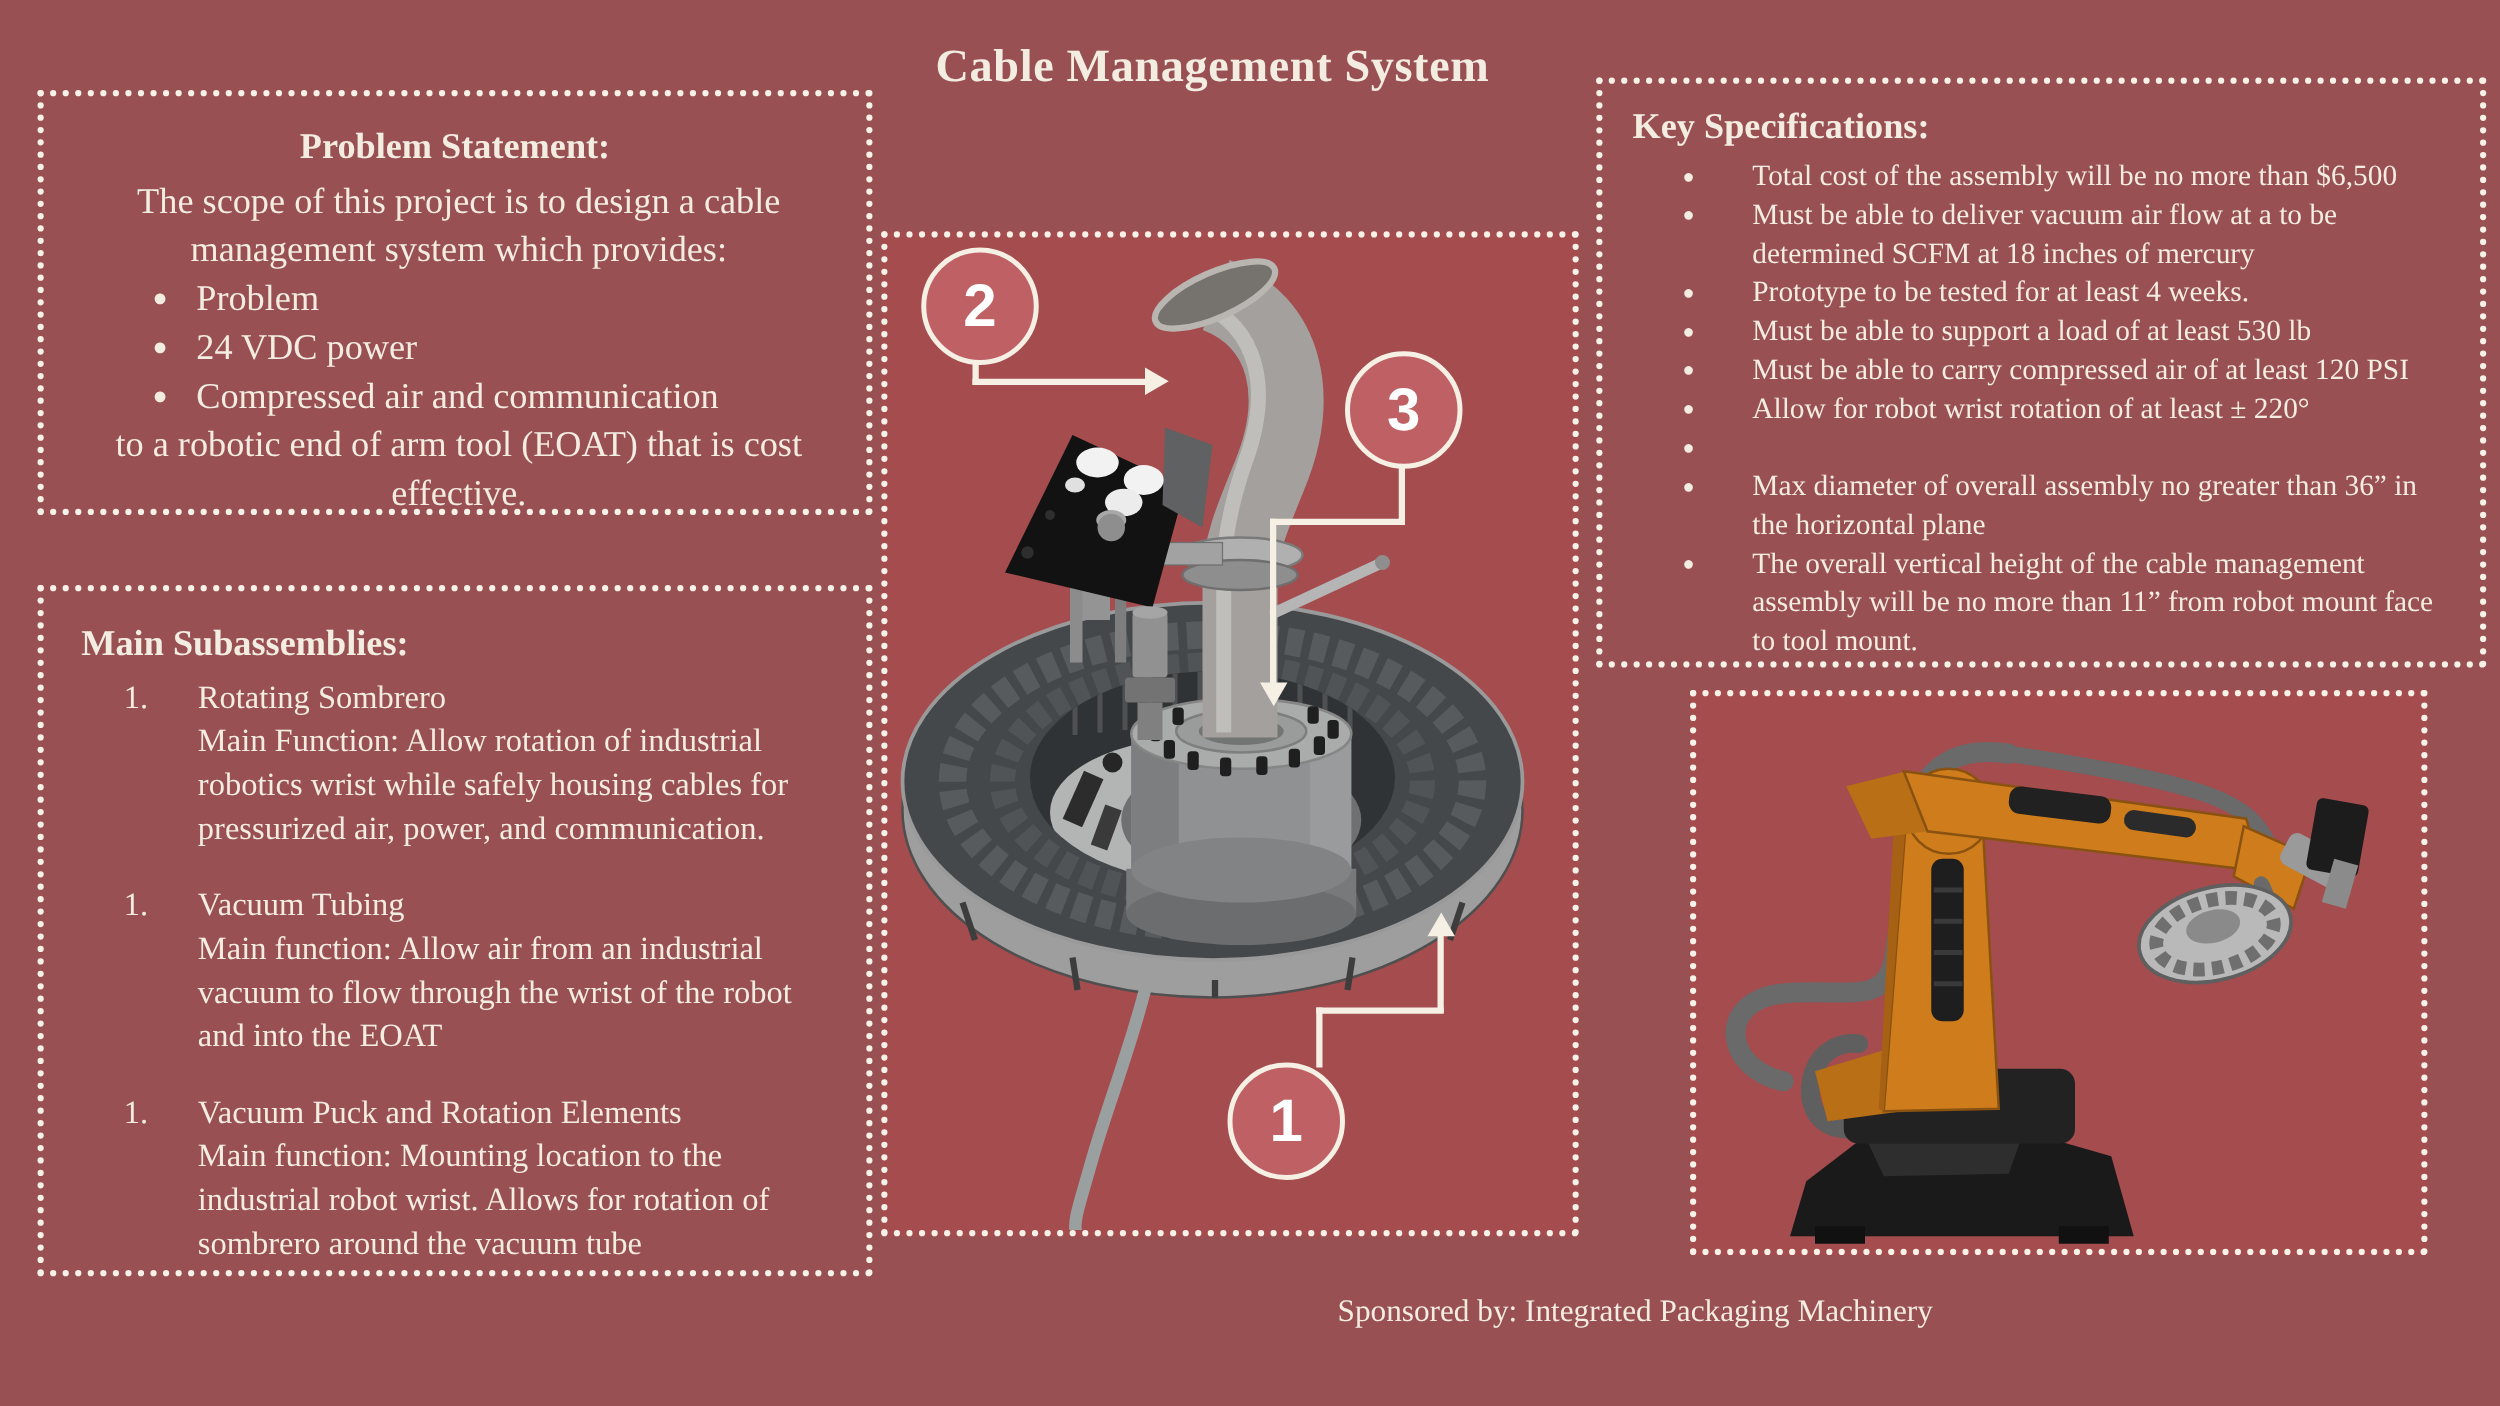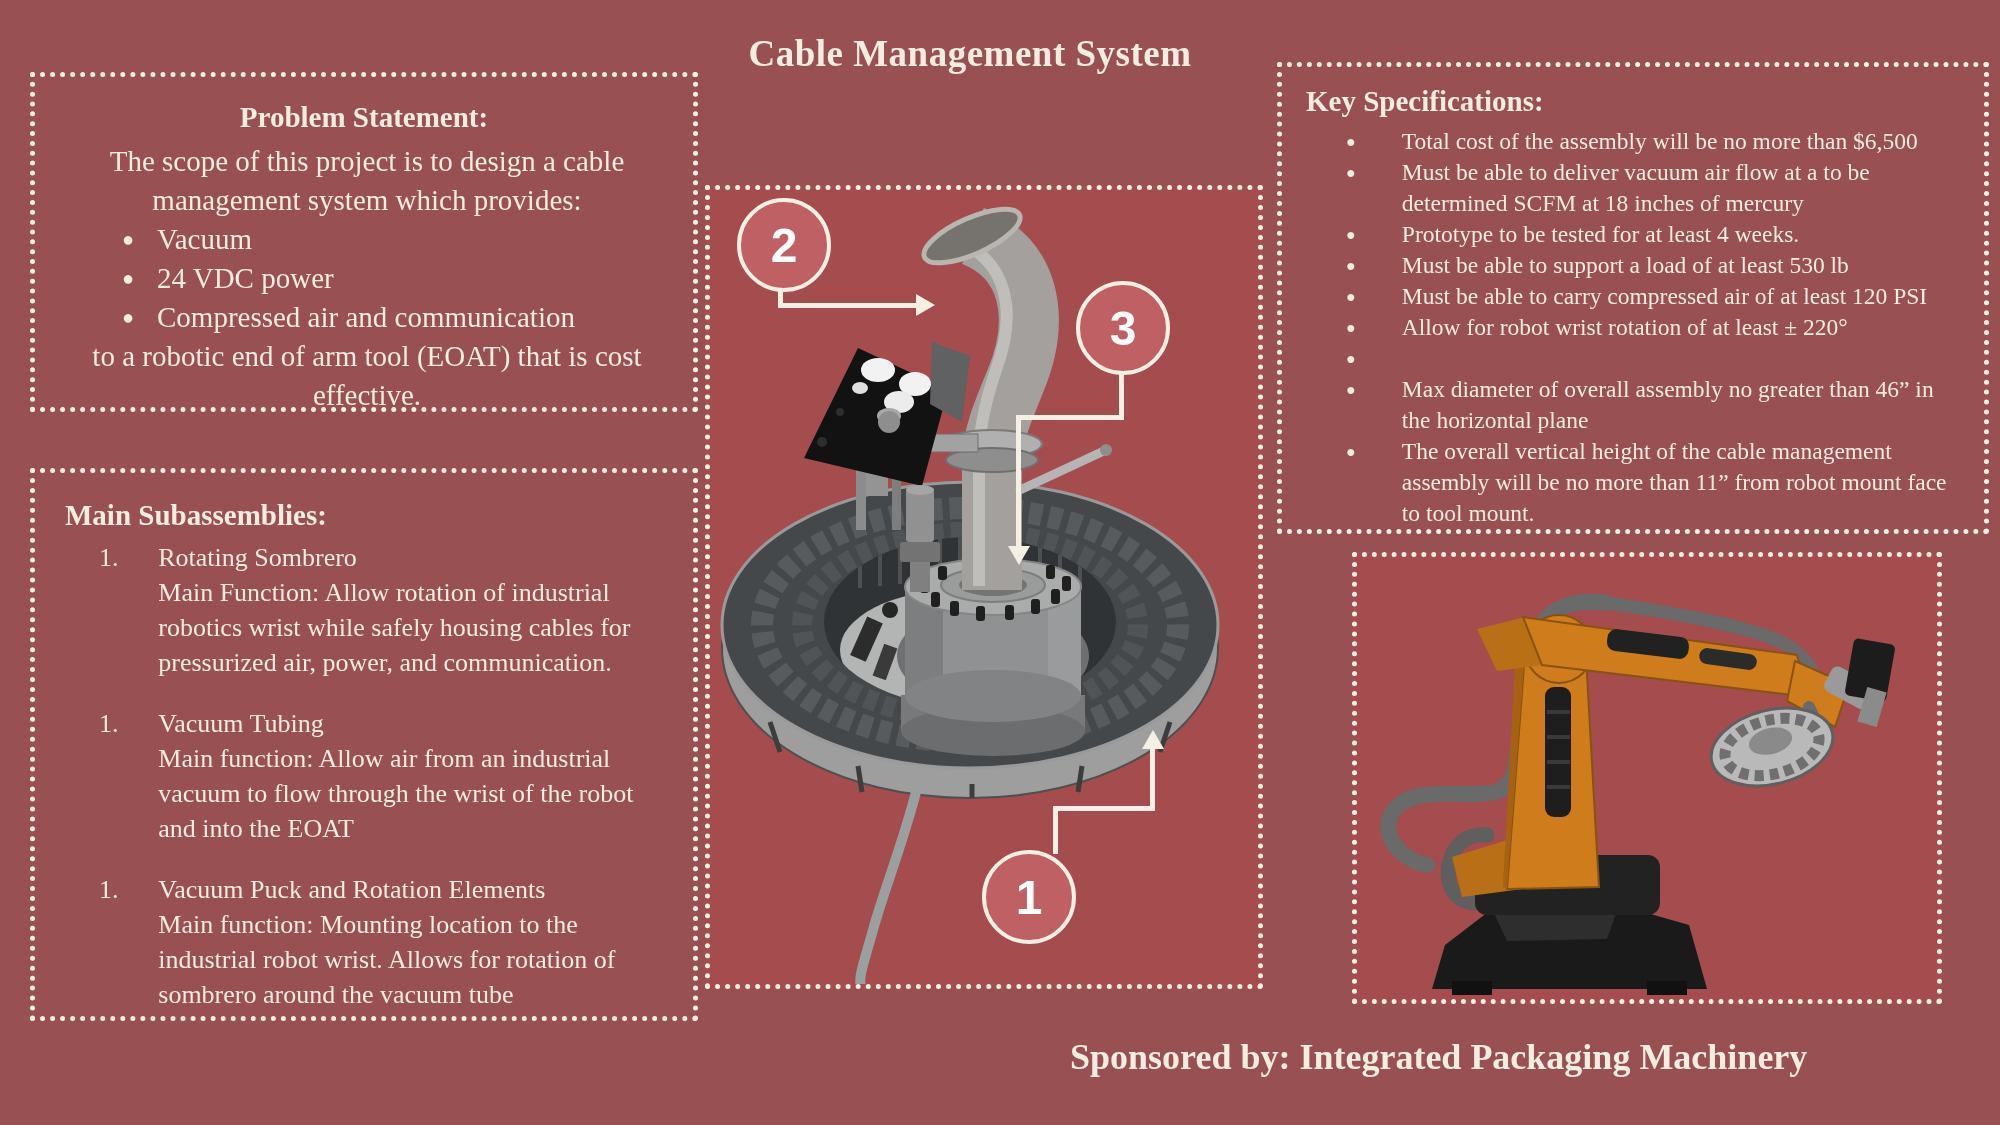--- a/index.html
+++ b/index.html
@@ -24,21 +24,21 @@
   .brow { display:flex; align-items:flex-start; }
   .brow .dot { width:58px; margin-left:34px; font-size:20px; line-height:39px; }
   .panel-main .itm { display:flex; font-size:26px; line-height:35px; margin-bottom:26px; }
   .panel-main .num { width:60px; margin-left:34px; }
   .panel-main .nbody { width:515px; }
   .panel-spec ul { list-style:none; }
   .spec-row { display:flex; align-items:flex-start; font-size:23.5px; line-height:31px; }
   .spec-row .dot { width:56px; margin-left:40px; font-size:16px; line-height:31px; }
   .spec-row .stext { width:566px; }
   .sponsor {
-    position:absolute; left:1070px; top:1036px; font-size:36px; font-weight:bold;
+    position:absolute; left:1070px; top:1036px; font-size:25px; font-weight:normal;
   }
   .callout {
     position:absolute; width:94px; height:94px; border-radius:50%;
     background:#bf6064; border:4px solid #f5efe4;
     display:flex; align-items:center; justify-content:center;
     font-family:"Liberation Sans", sans-serif; font-weight:bold;
     font-size:48px; color:#fff; z-index:6;
   }
   .lead { position:absolute; background:#f5efe4; z-index:5; }
   .arr  { position:absolute; width:0; height:0; border-style:solid; z-index:5; }
@@ -53,21 +53,21 @@
 <div class="poster">
 
   <div class="page-title">Cable Management System</div>
 
   <section class="box panel-problem">
     <h2>Problem Statement:</h2>
     <div class="body">
       <p>The scope of this project is to design a cable management system which provides:</p>
       <div class="brow">
         <span class="dot">●</span>
-        <span>Vacuum</span>
+        <span>Problem</span>
       </div>
       <div class="brow">
         <span class="dot">●</span>
         <span>24 VDC power</span>
       </div>
       <div class="brow">
         <span class="dot">●</span>
         <span>Compressed air and communication</span>
       </div>
       <p>to a robotic end of arm tool (EOAT) that is cost effective.</p>
@@ -124,21 +124,21 @@
         </li>
       <li class="spec-row">
           <span class="dot">●</span>
           <span class="stext">Allow for robot wrist rotation of at least ± 220°</span>
         </li>
       <li class="spec-row">
           <span class="dot">●</span>
         </li>
       <li class="spec-row">
           <span class="dot">●</span>
-          <span class="stext">Max diameter of overall assembly no greater than 46” in the horizontal plane</span>
+          <span class="stext">Max diameter of overall assembly no greater than 36” in the horizontal plane</span>
         </li>
       <li class="spec-row">
           <span class="dot">●</span>
           <span class="stext">The overall vertical height of the cable management assembly will be no more than 11” from robot mount face to tool mount.</span>
         </li>
     </ul>
   </section>
 
   <section class="box panel-figure">
     <svg width="548" height="794" viewBox="0 0 548 794">

